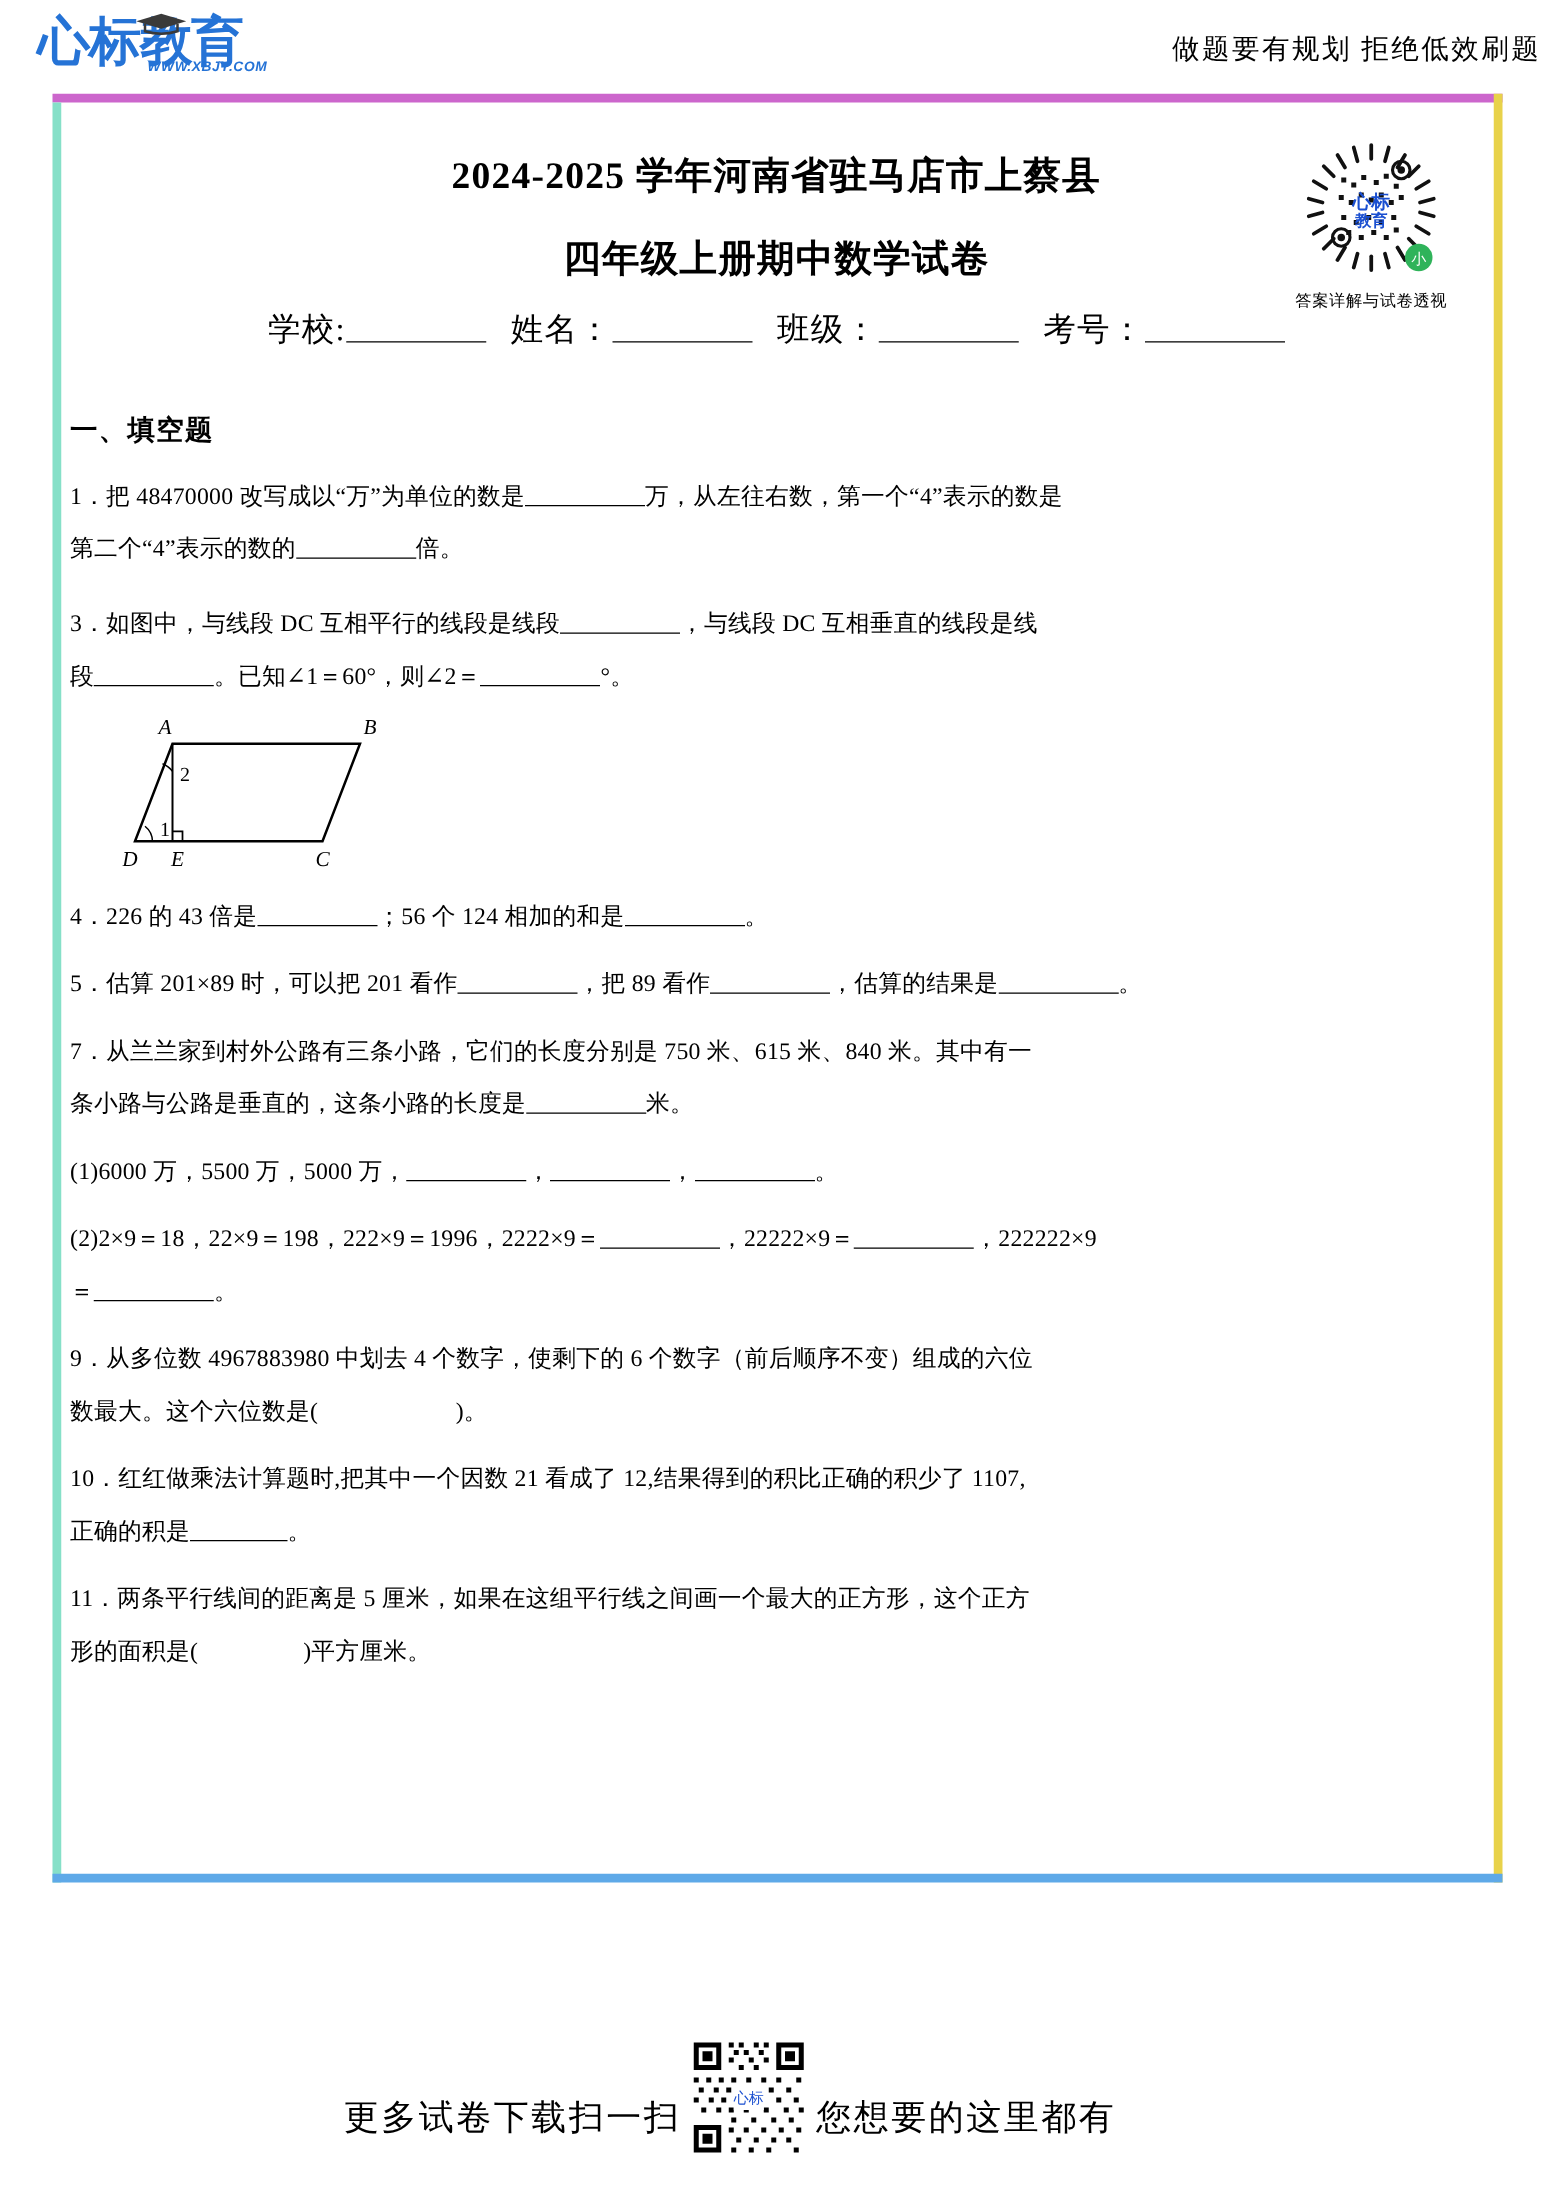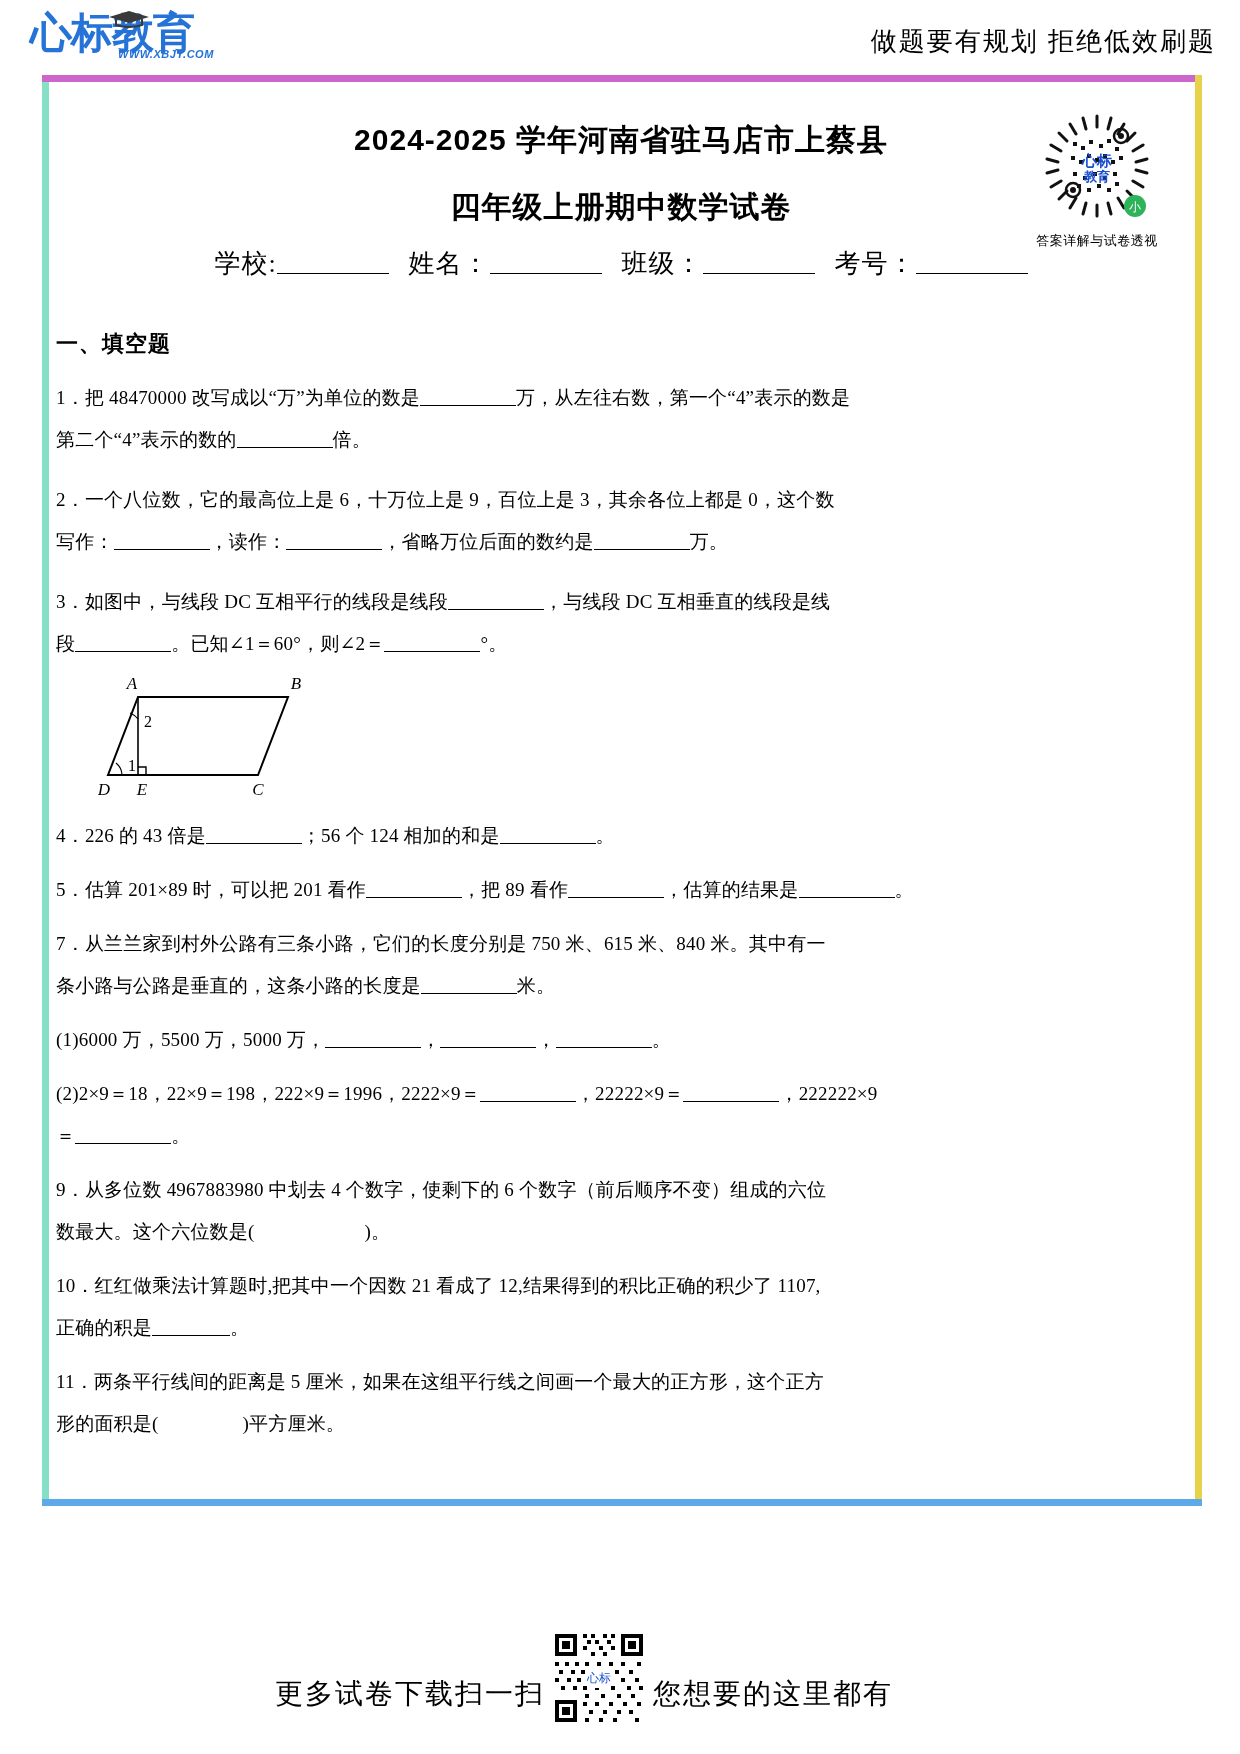--- a/index.html
+++ b/index.html
@@ -31,23 +31,23 @@
   .logo-cap{
     position:absolute;left:78px;top:0px;width:42px;height:18px;
   }
   .logo-url{
     position:absolute;left:88px;top:38px;
     font-family:"Liberation Sans","DejaVu Sans",sans-serif;
     font-size:11px;font-weight:bold;font-style:italic;
     color:#2573d6;letter-spacing:0.5px;
   }
   .tagline{
-    position:absolute;right:24px;top:24px;
-    font-size:26px;
-    font-family:Liberation Sans, sans-serif;
+    position:absolute;right:7px;top:24px;
+    font-size:22px;
+    font-family:Liberation Serif, serif;
     white-space:nowrap;
     letter-spacing:2px;
   }
   
   .frame-top{
     position:absolute;left:42px;top:75px;width:1160px;height:7px;
     background:#cc66cc;
   }
   .frame-left{
     position:absolute;left:42px;top:82px;width:7px;height:1424px;
@@ -63,21 +63,21 @@
   }
   
   .page{
     position:absolute;left:56px;top:90px;width:1130px;height:1400px;
   }
   .title1,.title2{
     text-align:center;
     font-weight:bold;
     font-size:30px;
     letter-spacing:1px;
-    font-family:Liberation Sans, sans-serif;
+    font-family:Liberation Serif, serif;
   }
   .title1{margin-top:30px;}
   .title2{margin-top:26px;}
   .info-line{
     margin-top:18px;
     text-align:center;
     font-size:26px;
     letter-spacing:1px;
     white-space:nowrap;
   }
@@ -256,24 +256,20 @@
     <span>学校:</span><span class="blank-s"></span><span class="gap"></span><span>姓名：</span><span class="blank-s"></span><span class="gap"></span><span>班级：</span><span class="blank-s"></span><span class="gap"></span><span>考号：</span><span class="blank-s"></span>
   </div>
 
   <div class="section-head">一、填空题</div>
 
   <div class="q">
     <span>1．把 48470000 改写成以“万”为单位的数是</span><span class="blank-m"></span><span>万，从左往右数，第一个“4”表示的数是</span><br>
     <span>第二个“4”表示的数的</span><span class="blank-m"></span><span>倍。</span>
   </div>
 
-  <div class="q">
-    <span>2．一个八位数，它的最高位上是 6，十万位上是 9，百位上是 3，其余各位上都是 0，这个数</span><br>
-    <span>写作：</span><span class="blank-m"></span><span>，读作：</span><span class="blank-m"></span><span>，省略万位后面的数约是</span><span class="blank-m"></span><span>万。</span>
-  </div>
 
   <div class="q">
     <span>3．如图中，与线段 DC 互相平行的线段是线段</span><span class="blank-m"></span><span>，与线段 DC 互相垂直的线段是线</span><br>
     <span>段</span><span class="blank-m"></span><span>。已知∠1＝60°，则∠2＝</span><span class="blank-m"></span><span>°。</span>
   </div>
 
   <div class="fig-wrap">
     <svg viewBox="0 0 300 128" width="300" height="128">
 
       <g stroke="#000" stroke-width="2" fill="none">

